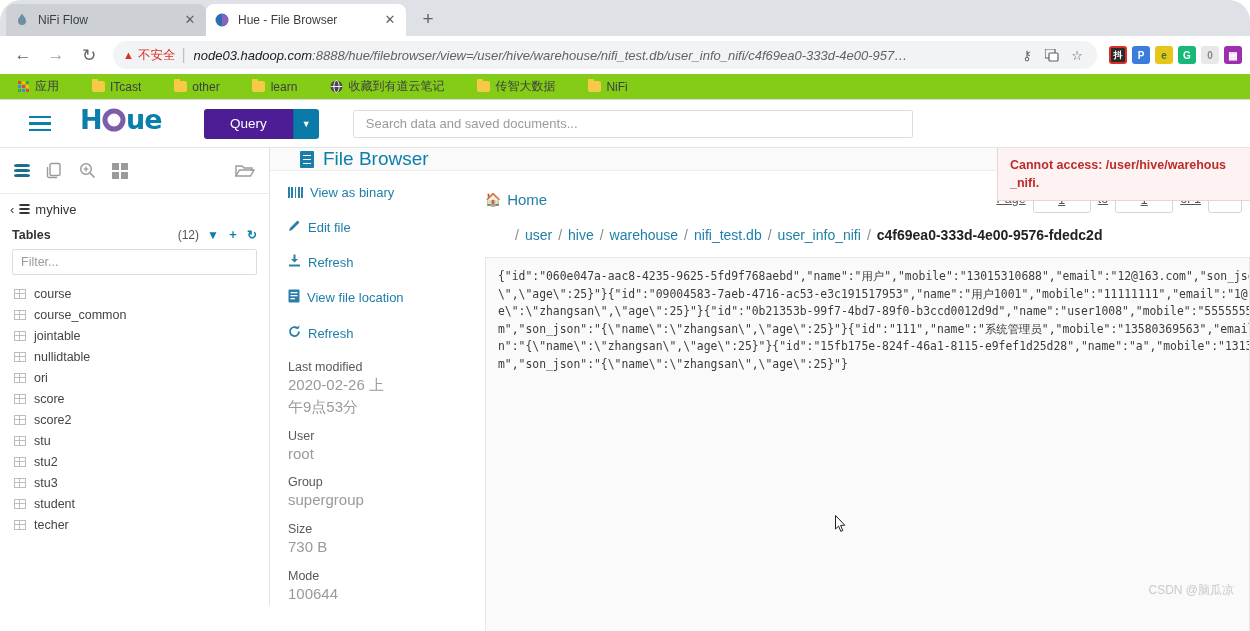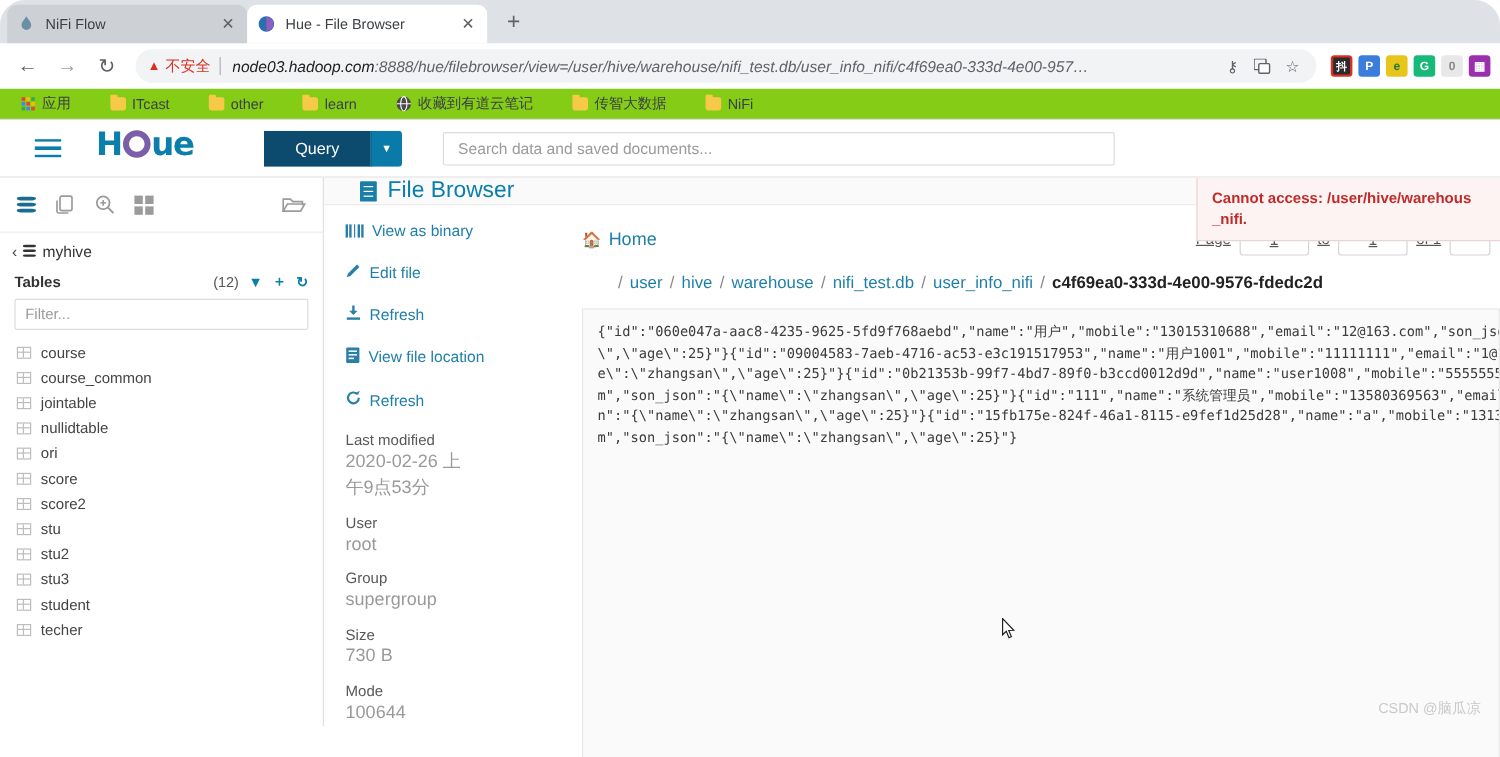--- a/index.html
+++ b/index.html
@@ -64,22 +64,22 @@
   
   .hue-app { width: 1250px; height: 505px; position: relative; background: #fff; }
   .hue-topbar { height: 48px; background: #fff; display: flex; align-items: center;
                 border-bottom: 1px solid #e5e5e5; position: relative; }
   .hamburger { width: 44px; display:flex; flex-direction: column; gap: 4px; align-items: center;
                margin-left: 18px; }
   .hamburger span { display:block; width: 22px; height: 2.5px; background: #0b7fab; }
   .hue-logo { margin-left: 18px; font-size: 30px; font-weight: bold; color: #0b7fab;
               letter-spacing: -1px; font-family: "DejaVu Sans", sans-serif; }
   .query-btn { margin-left: 28px; display: flex; height: 30px; border-radius: 3px; overflow: hidden; }
-  .query-main { background: #0c4a6e; color: #fff; font-size: 13.5px; padding: 0 26px;
-                display:flex; align-items:center;margin-left:16px; }
+  .query-main { background: #4c1d95; color: #fff; font-size: 13.5px; padding: 0 26px;
+                display:flex; align-items:center; }
   .query-caret { background: #0a7aa8; color: #fff; width: 26px; display:flex; align-items:center;
                  justify-content:center; border-left: 1px solid #0a6a93; font-size: 9px; }
   .hue-search { margin-left: 34px; width: 560px; height: 28px; border: 1px solid #dcdcdc;
                 border-radius: 2px; display:flex; align-items:center; padding: 0 12px;
                 color: #9b9b9b; font-size: 13px; }
 
   .err-banner { position: absolute; right: 0; top: 48px; width: 253px; min-height: 53px;
                 background: #fdf3f3; border-left: 1px solid #ebd3d3; border-bottom: 1px solid #ebd3d3;
                 color: #bf2b2b; font-size: 12.5px; font-weight: bold; padding: 8px 10px 8px 12px;
                 line-height: 1.45; z-index: 30; overflow: hidden; white-space: nowrap; }

